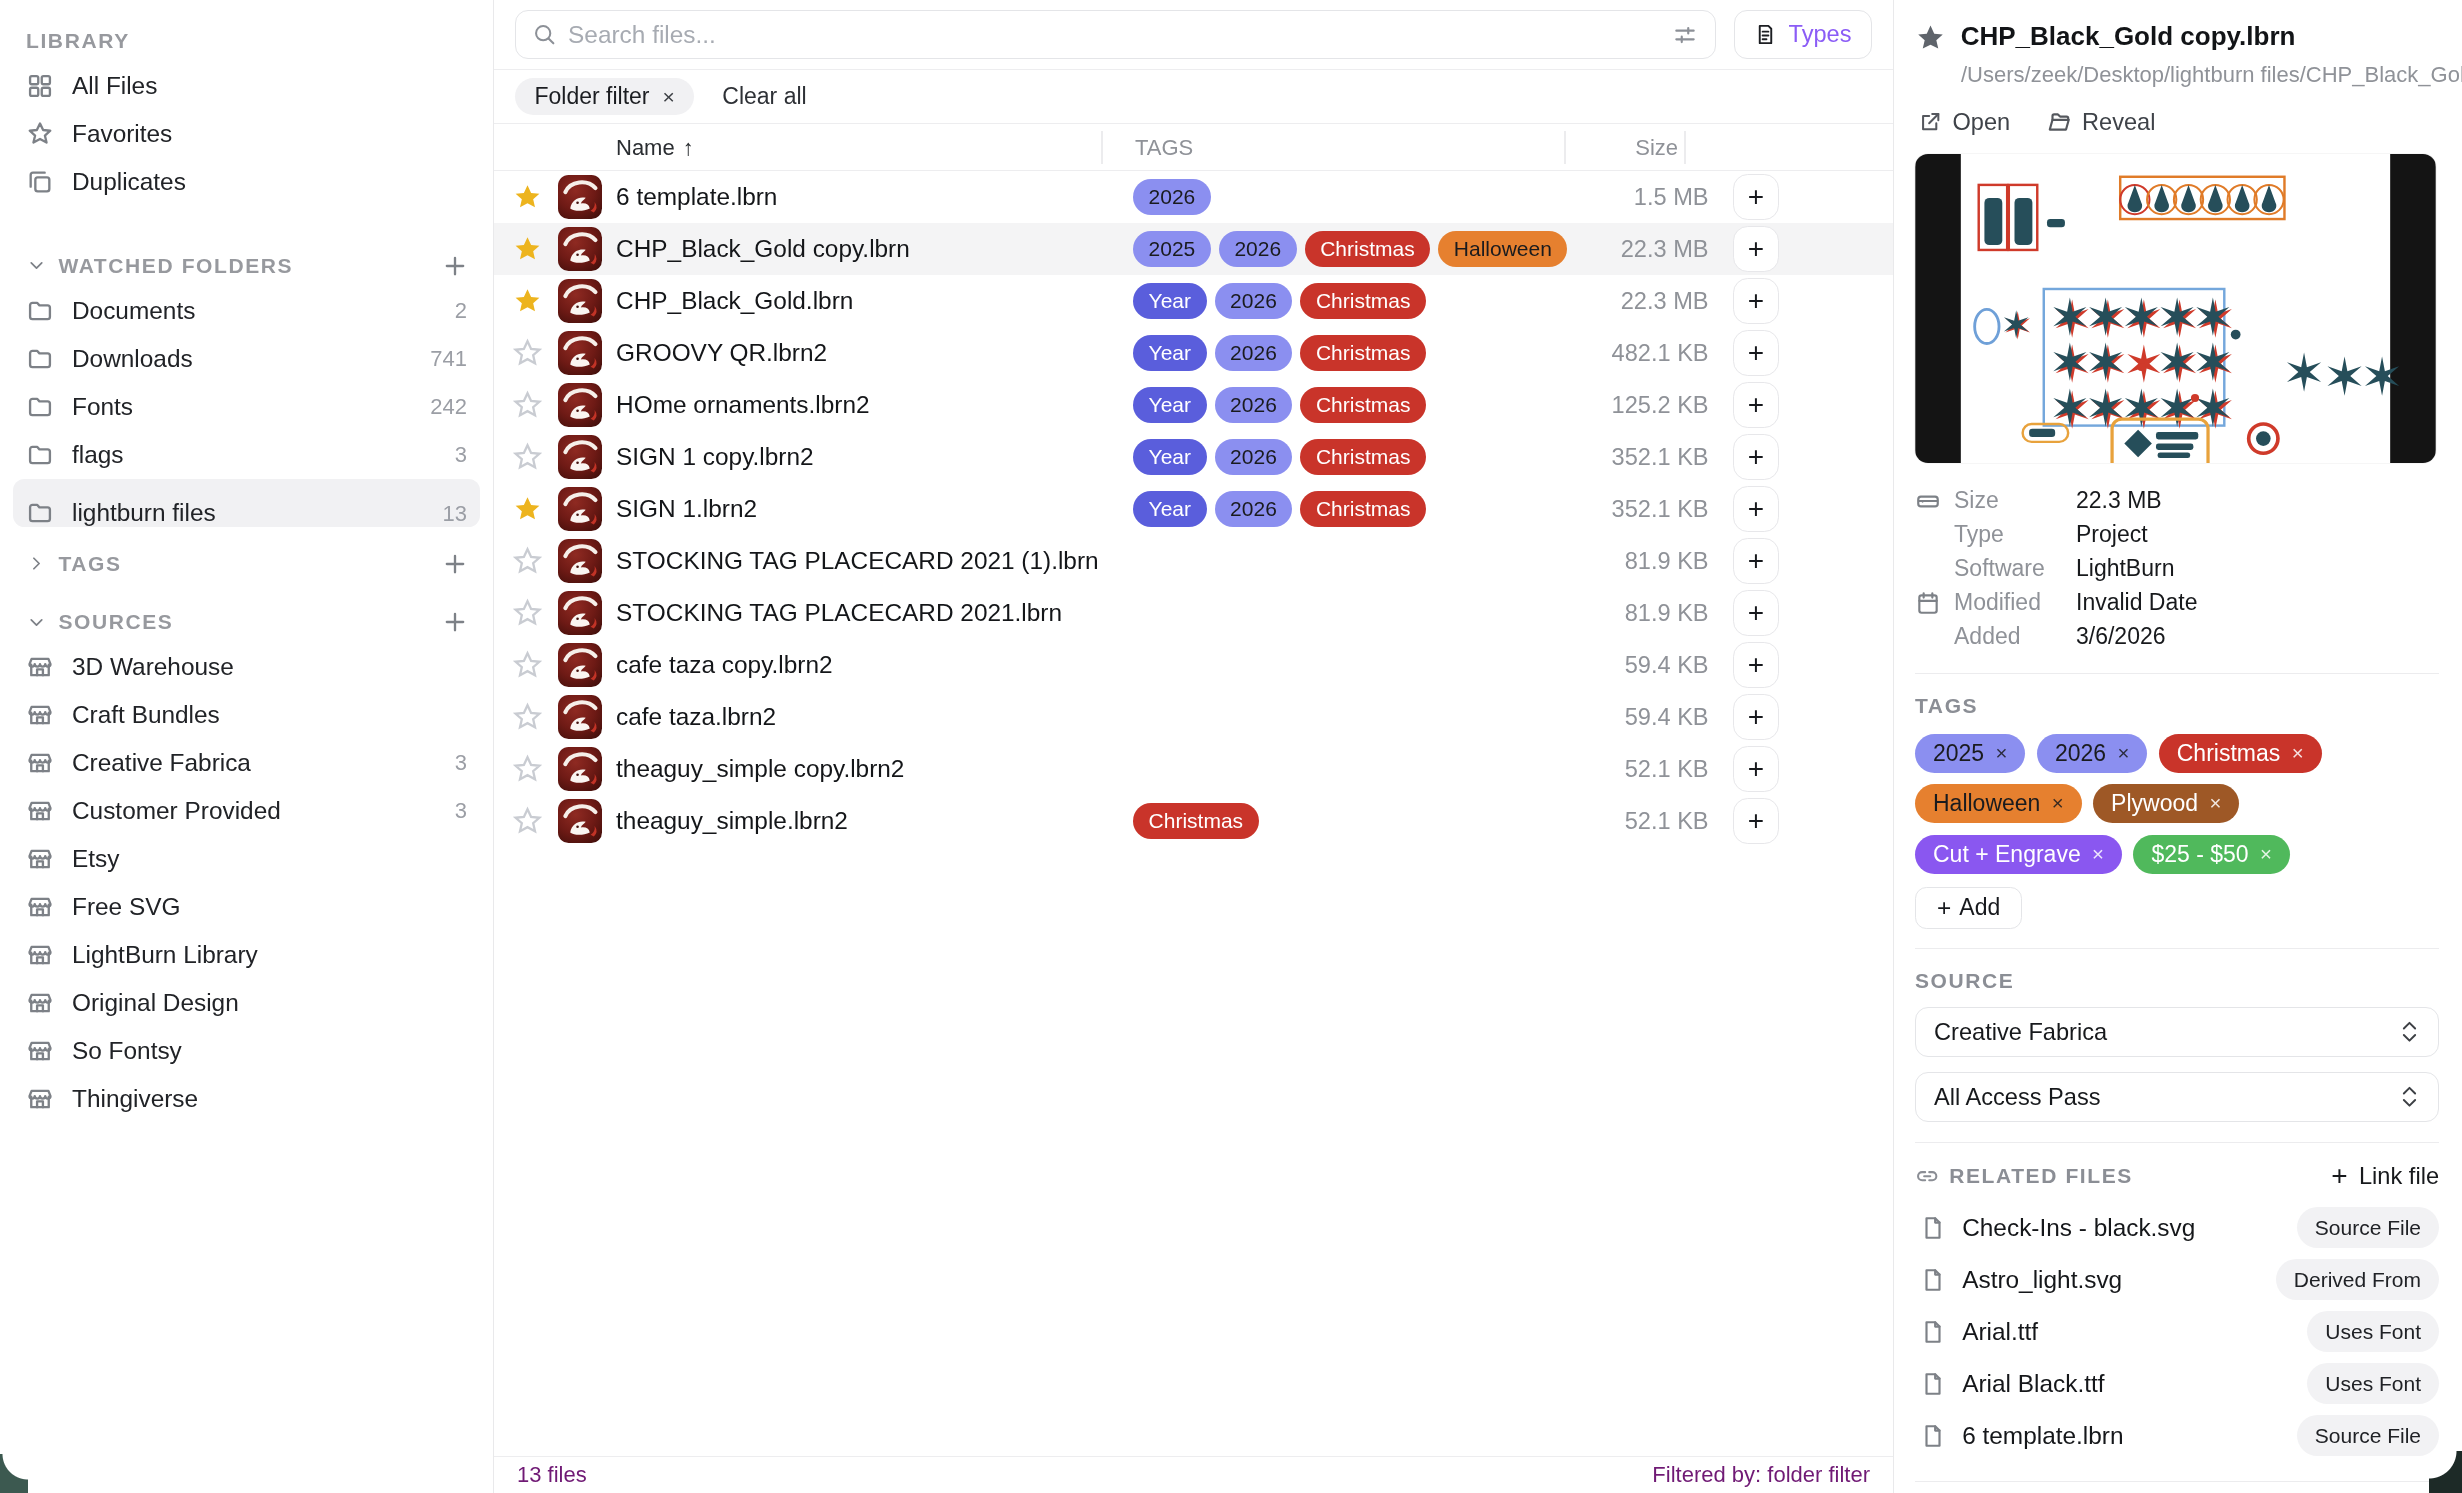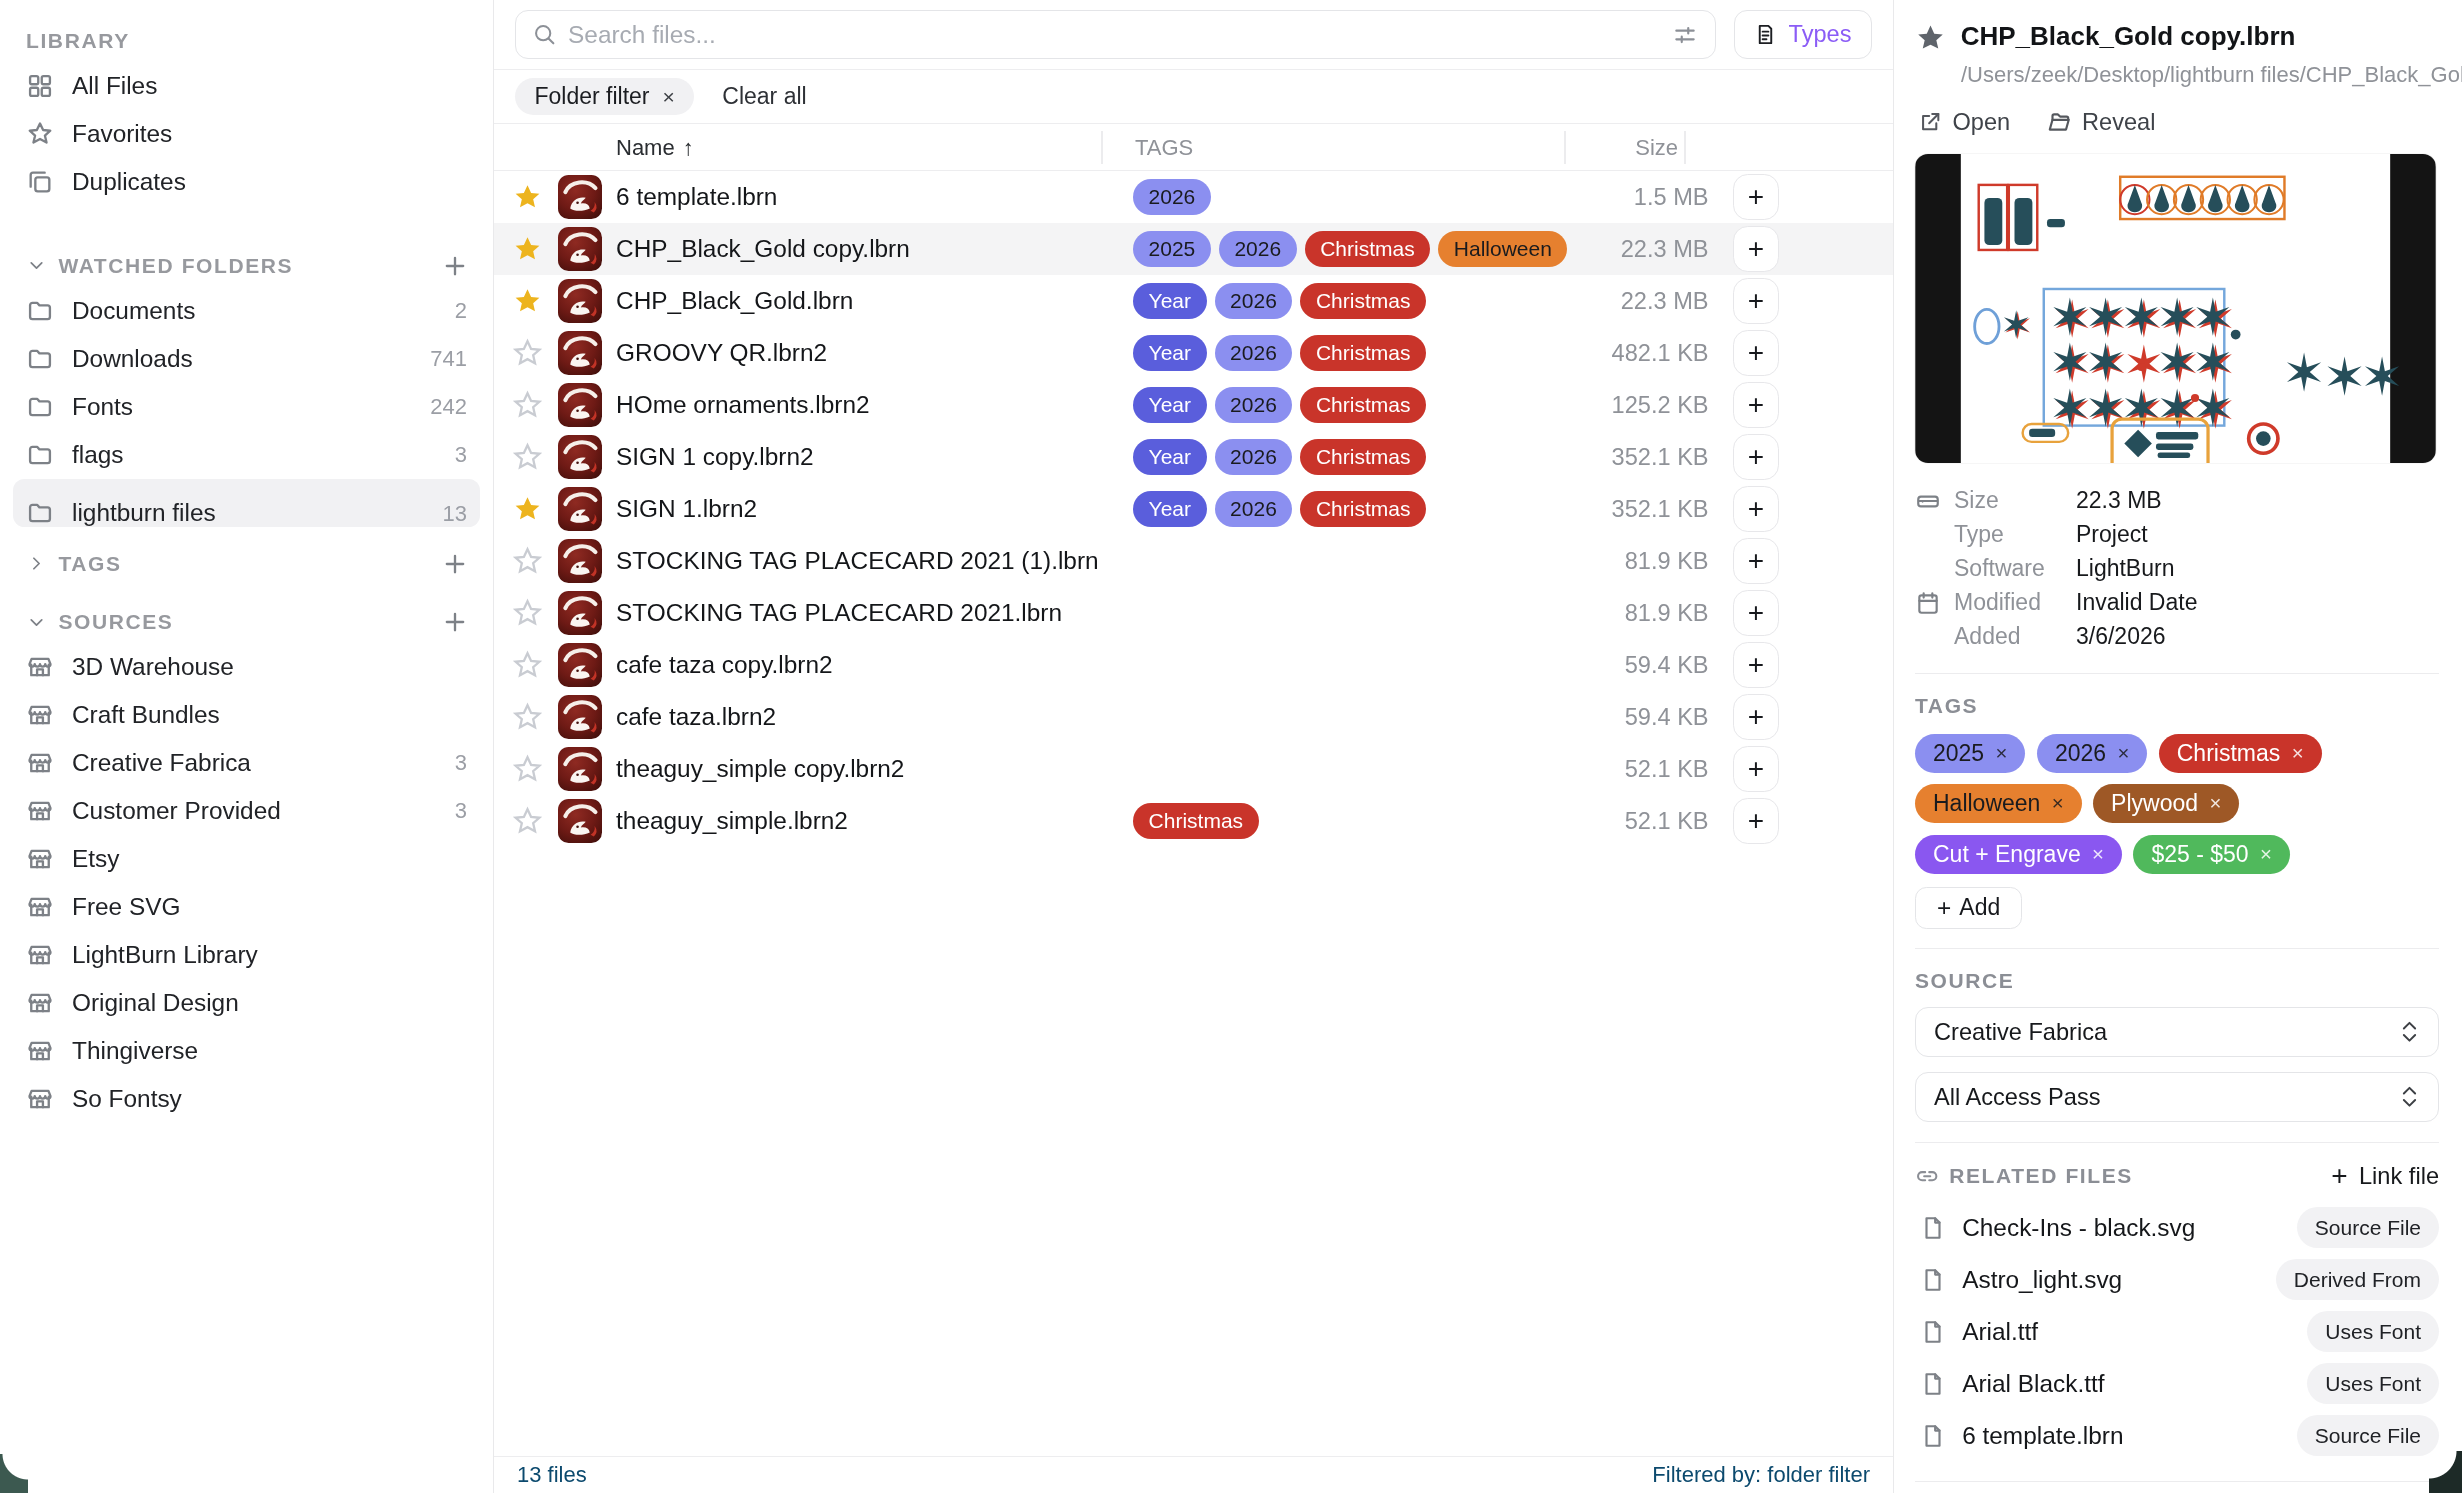--- a/index.html
+++ b/index.html
@@ -42,21 +42,21 @@
   .frow.selected { background:#f4f4f5; }
   .c-star { width:37px; display:flex; justify-content:center; flex:none; }
   .c-star svg { width:31px; height:31px; }
   .c-icon { width:46px; height:44px; margin:0 13px 0 11.4px; flex:none; }
   .c-name { width:517px; font-size:24.4px; color:#141619; white-space:nowrap; overflow:hidden; flex:none; }
   .c-tags { flex:1; display:flex; align-items:center; gap:8.1px; overflow:hidden; }
   .tag-chip { height:36px; border-radius:813px; padding:0 15.5px; display:flex; align-items:center; font-size:21px; white-space:nowrap; flex:none; }
   .c-size { width:138px; text-align:right; font-size:23.6px; color:#8f9298; flex:none; }
   .c-plus { width:46px; height:46px; margin-left:24.4px; flex:none; border:1.6px solid #e7e7ea; border-radius:14.7px;
     display:flex; align-items:center; justify-content:center; font-size:28px; color:#17191d; background:#fff; }
-  .statusbar { height:37px; border-top:1.6px solid #ededef; display:flex; align-items:center; justify-content:space-between; padding:8px 23px; font-size:22px; color:#0c4a6e; }
+  .statusbar { height:37px; border-top:1.6px solid #ededef; display:flex; align-items:center; justify-content:space-between; padding:8px 23px; font-size:22px; color:#701a75; }
 
   
   .details { flex:1; border-left:1.6px solid #e9e9eb; padding:21px 23px 0 21px; overflow:hidden; }
   .d-titlerow { display:flex; gap:14.7px; }
   .d-titlerow .dstar { width:31px; height:31px; flex:none; margin-top:1.6px; }
   .d-title { font-size:26px; font-weight:700; color:#121417; }
   .d-path { font-size:22px; color:#8f9298; margin:8.1px 0 0 46px; white-space:nowrap; }
   .d-actions { display:flex; gap:36px; margin:21px 0 18px 3.3px; font-size:23.6px; color:#3f4349; }
   .d-actions .act { display:flex; align-items:center; gap:9.8px; cursor:pointer; }
   .preview { width:521px; height:309px; border-radius:13px; overflow:hidden; background:#fff; box-shadow:0 0 0 0.8px rgba(0,0,0,.05); }
@@ -306,32 +306,32 @@
           <span class="cnt"></span>
         </div>
         <div class="side-item">
           <span class="ic">
             <svg viewBox="0 0 24 24" class="icon-stroke">
               <path d="M4.5 10v9h15v-9"></path>
               <path d="M3 9.5 4.8 5h14.4L21 9.5c0 1.2-1 2.2-2.25 2.2S16.5 10.7 16.5 9.5c0 1.2-1 2.2-2.25 2.2S12 10.7 12 9.5c0 1.2-1 2.2-2.25 2.2S7.5 10.7 7.5 9.5c0 1.2-1 2.2-2.25 2.2S3 10.7 3 9.5z"></path>
               <path d="M9.5 19v-5h5v5"></path>
             </svg>
           </span>
-          <span>Thingiverse</span>
+          <span>So Fontsy</span>
           <span class="cnt"></span>
         </div>
         <div class="side-item">
           <span class="ic">
             <svg viewBox="0 0 24 24" class="icon-stroke">
               <path d="M4.5 10v9h15v-9"></path>
               <path d="M3 9.5 4.8 5h14.4L21 9.5c0 1.2-1 2.2-2.25 2.2S16.5 10.7 16.5 9.5c0 1.2-1 2.2-2.25 2.2S12 10.7 12 9.5c0 1.2-1 2.2-2.25 2.2S7.5 10.7 7.5 9.5c0 1.2-1 2.2-2.25 2.2S3 10.7 3 9.5z"></path>
               <path d="M9.5 19v-5h5v5"></path>
             </svg>
           </span>
-          <span>So Fontsy</span>
+          <span>Thingiverse</span>
           <span class="cnt"></span>
         </div>
       </div>
   </nav>
 
   <section class="main">
     <div class="search-row">
       <div class="search-box">
         <span style="width:24.4px;height:24.4px;display:flex">
             <svg viewBox="0 0 24 24" class="icon-stroke" style="stroke:#8c9097">

